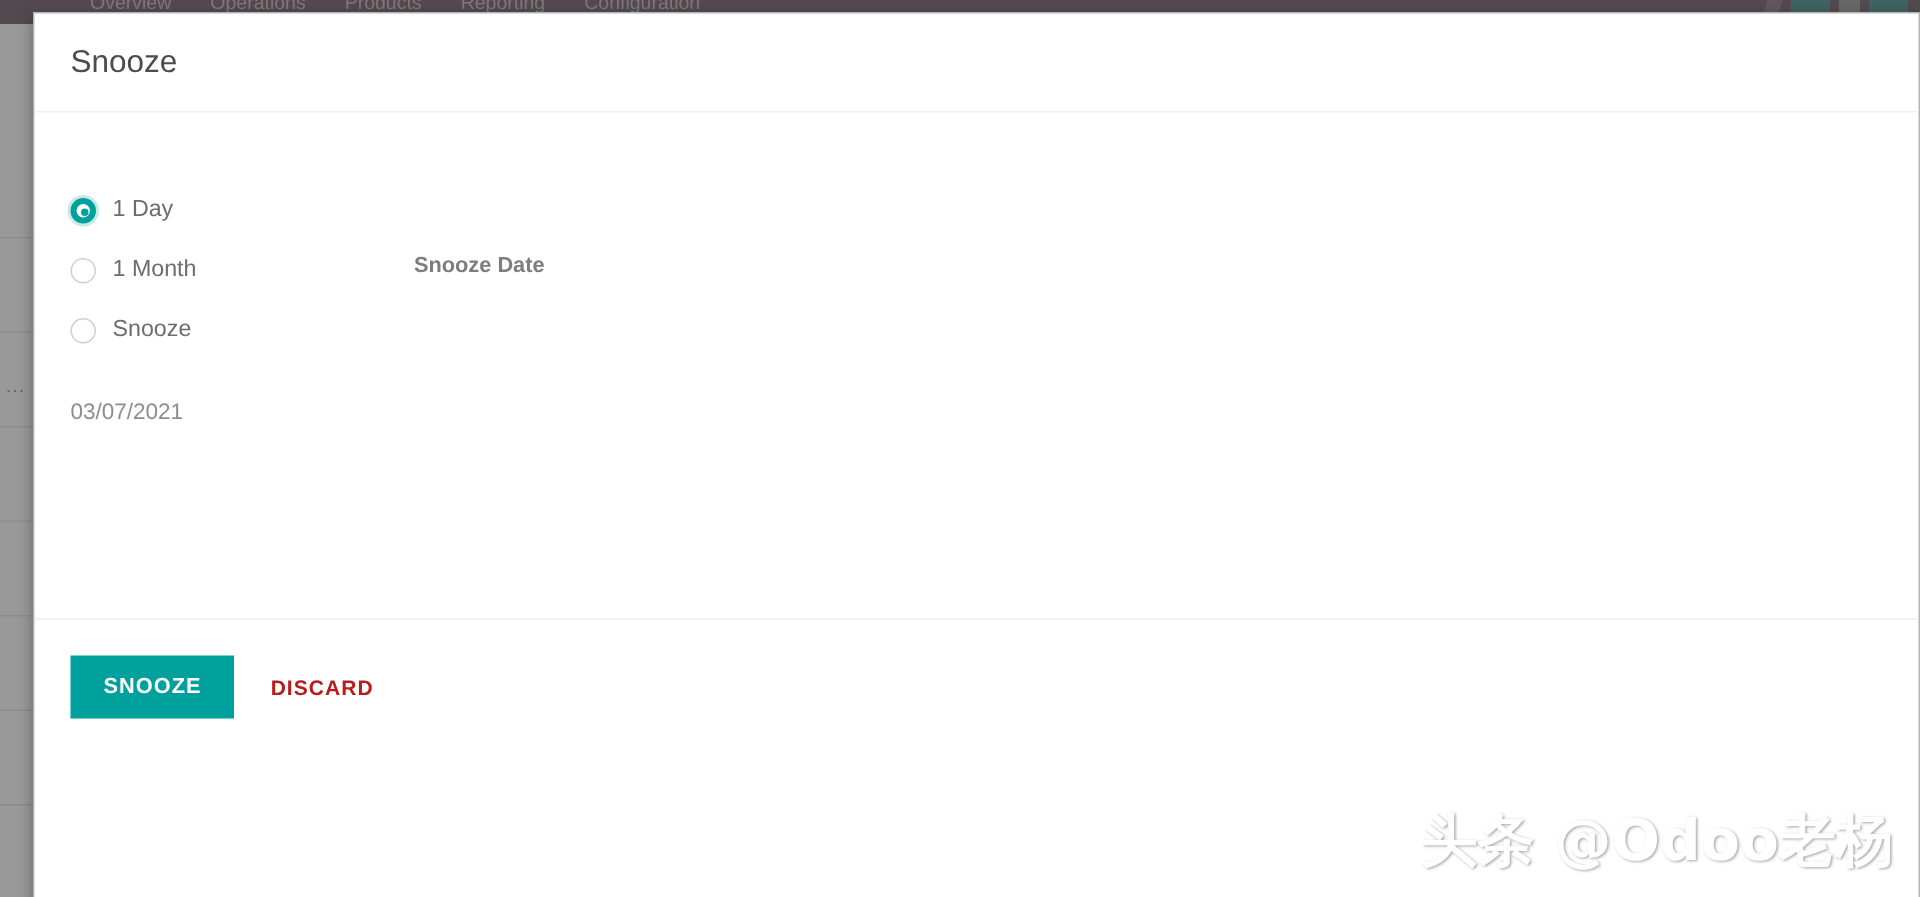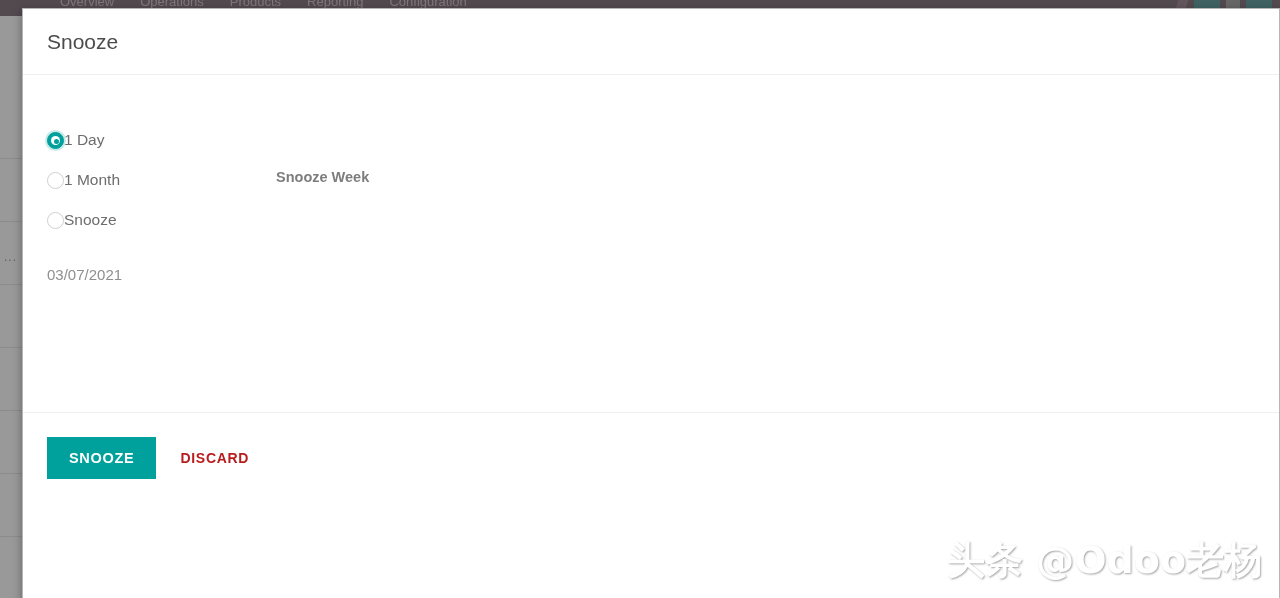--- a/index.html
+++ b/index.html
@@ -140,20 +140,21 @@
   }
 
   .radio-group {
     display: flex;
     flex-direction: column;
     gap: 22px;
   }
   .radio-option {
     display: flex;
     align-items: center;
+    gap: 11px;
     cursor: pointer;
   }
   .radio-mark {
     width: 17px;
     height: 17px;
     border-radius: 50%;
     border: 1px solid #cfcfcf;
     background: #ffffff;
     box-sizing: border-box;
     flex: none;
@@ -285,21 +286,21 @@
           <label class="radio-option">
             <span class="radio-mark"></span>
             <span class="radio-label">1 Month</span>
           </label>
           <label class="radio-option">
             <span class="radio-mark"></span>
             <span class="radio-label">Snooze</span>
           </label>
         </div>
 
-        <div class="field-label snooze-date-row">Snooze Week</div>
+        <div class="field-label snooze-date-row">Snooze Date</div>
         <div class="field-value snooze-date-row">03/07/2021</div>
 
       </div>
     </div>
 
     <div class="modal-footer">
       <button class="btn-primary">SNOOZE</button>
       <button class="btn-link">DISCARD</button>
     </div>
 

